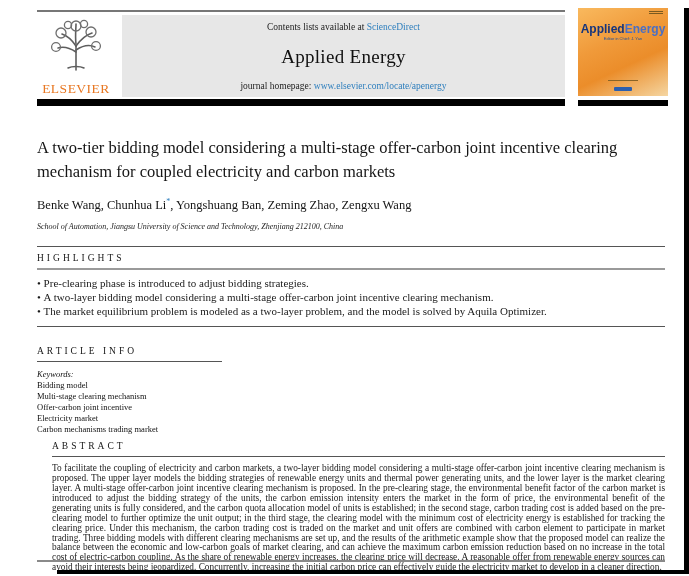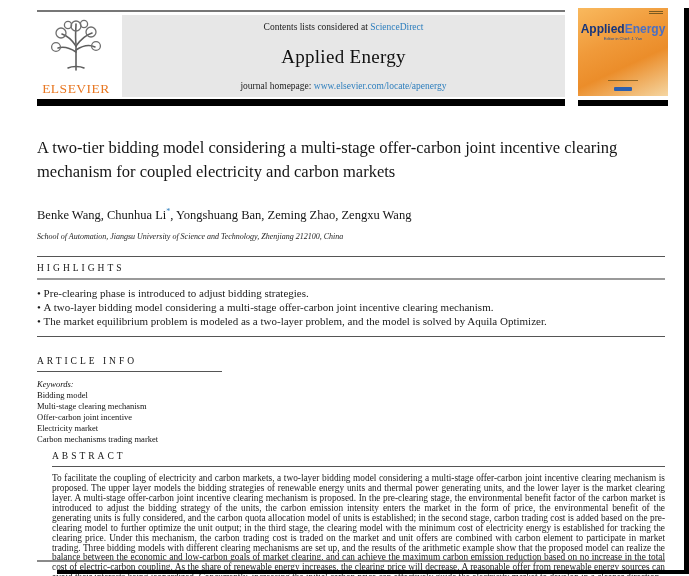--- a/index.html
+++ b/index.html
@@ -34,21 +34,21 @@
   .cover-sub{position:absolute;top:28px;left:0;width:100%;text-align:center;
              font-size:4px;color:#1d4f9e;font-family:"Liberation Sans",sans-serif;}
   .cover-dashes{position:absolute;bottom:11px;left:0;width:100%;text-align:center;}
   .cover-dashes i{display:inline-block;width:30px;height:1px;background:#8a6426;}
   .cover-chip{position:absolute;bottom:5px;left:50%;transform:translateX(-50%);
               width:18px;height:4px;background:#2c5fae;border-radius:1px;}
 
   
   .main{position:absolute;left:37px;top:136px;width:628px;}
   .article-title{font-size:16.5px;line-height:24px;color:#151515;width:620px;}
-  .authors{font-size:12.5px;margin-top:23px;color:#151515;}
+  .authors{font-size:12.5px;margin-top:13px;color:#151515;}
   .authors sup{color:#2d7ebd;font-size:8px;}
   .affiliation{font-size:8px;font-style:italic;margin-top:9px;color:#222;}
 
   .rule{height:1px;background:#555;}
   .rule-gray{height:2px;background:#9a9a9a;}
 
   .hl-section{margin-top:15px;}
   .section-heading{font-size:9.5px;letter-spacing:3px;color:#161616;margin:6px 0 5px 0;}
   .hl-list{margin:6px 0 8px 0;padding:0;list-style:none;}
   .hl-list li{font-size:11px;line-height:14px;color:#1a1a1a;}
@@ -94,21 +94,21 @@
         <circle cx="48" cy="30" r="4.4"></circle>
         <circle cx="20" cy="9" r="3.6"></circle>
         <circle cx="36" cy="8" r="3.6"></circle>
       </g>
     </svg>
     <div class="logo-text">ELSEVIER</div>
   </div>
 
   <div class="band">
     <div class="contents-line">
-      <span>Contents lists considered at </span><a href="#">ScienceDirect</a>
+      <span>Contents lists available at </span><a href="#">ScienceDirect</a>
     </div>
     <div class="journal-title">Applied Energy</div>
     <div class="homepage-line">
       <span>journal homepage: </span><a href="#">www.elsevier.com/locate/apenergy</a>
     </div>
   </div>
 
   <div class="bar-main"></div>
 
   <div class="cover">

